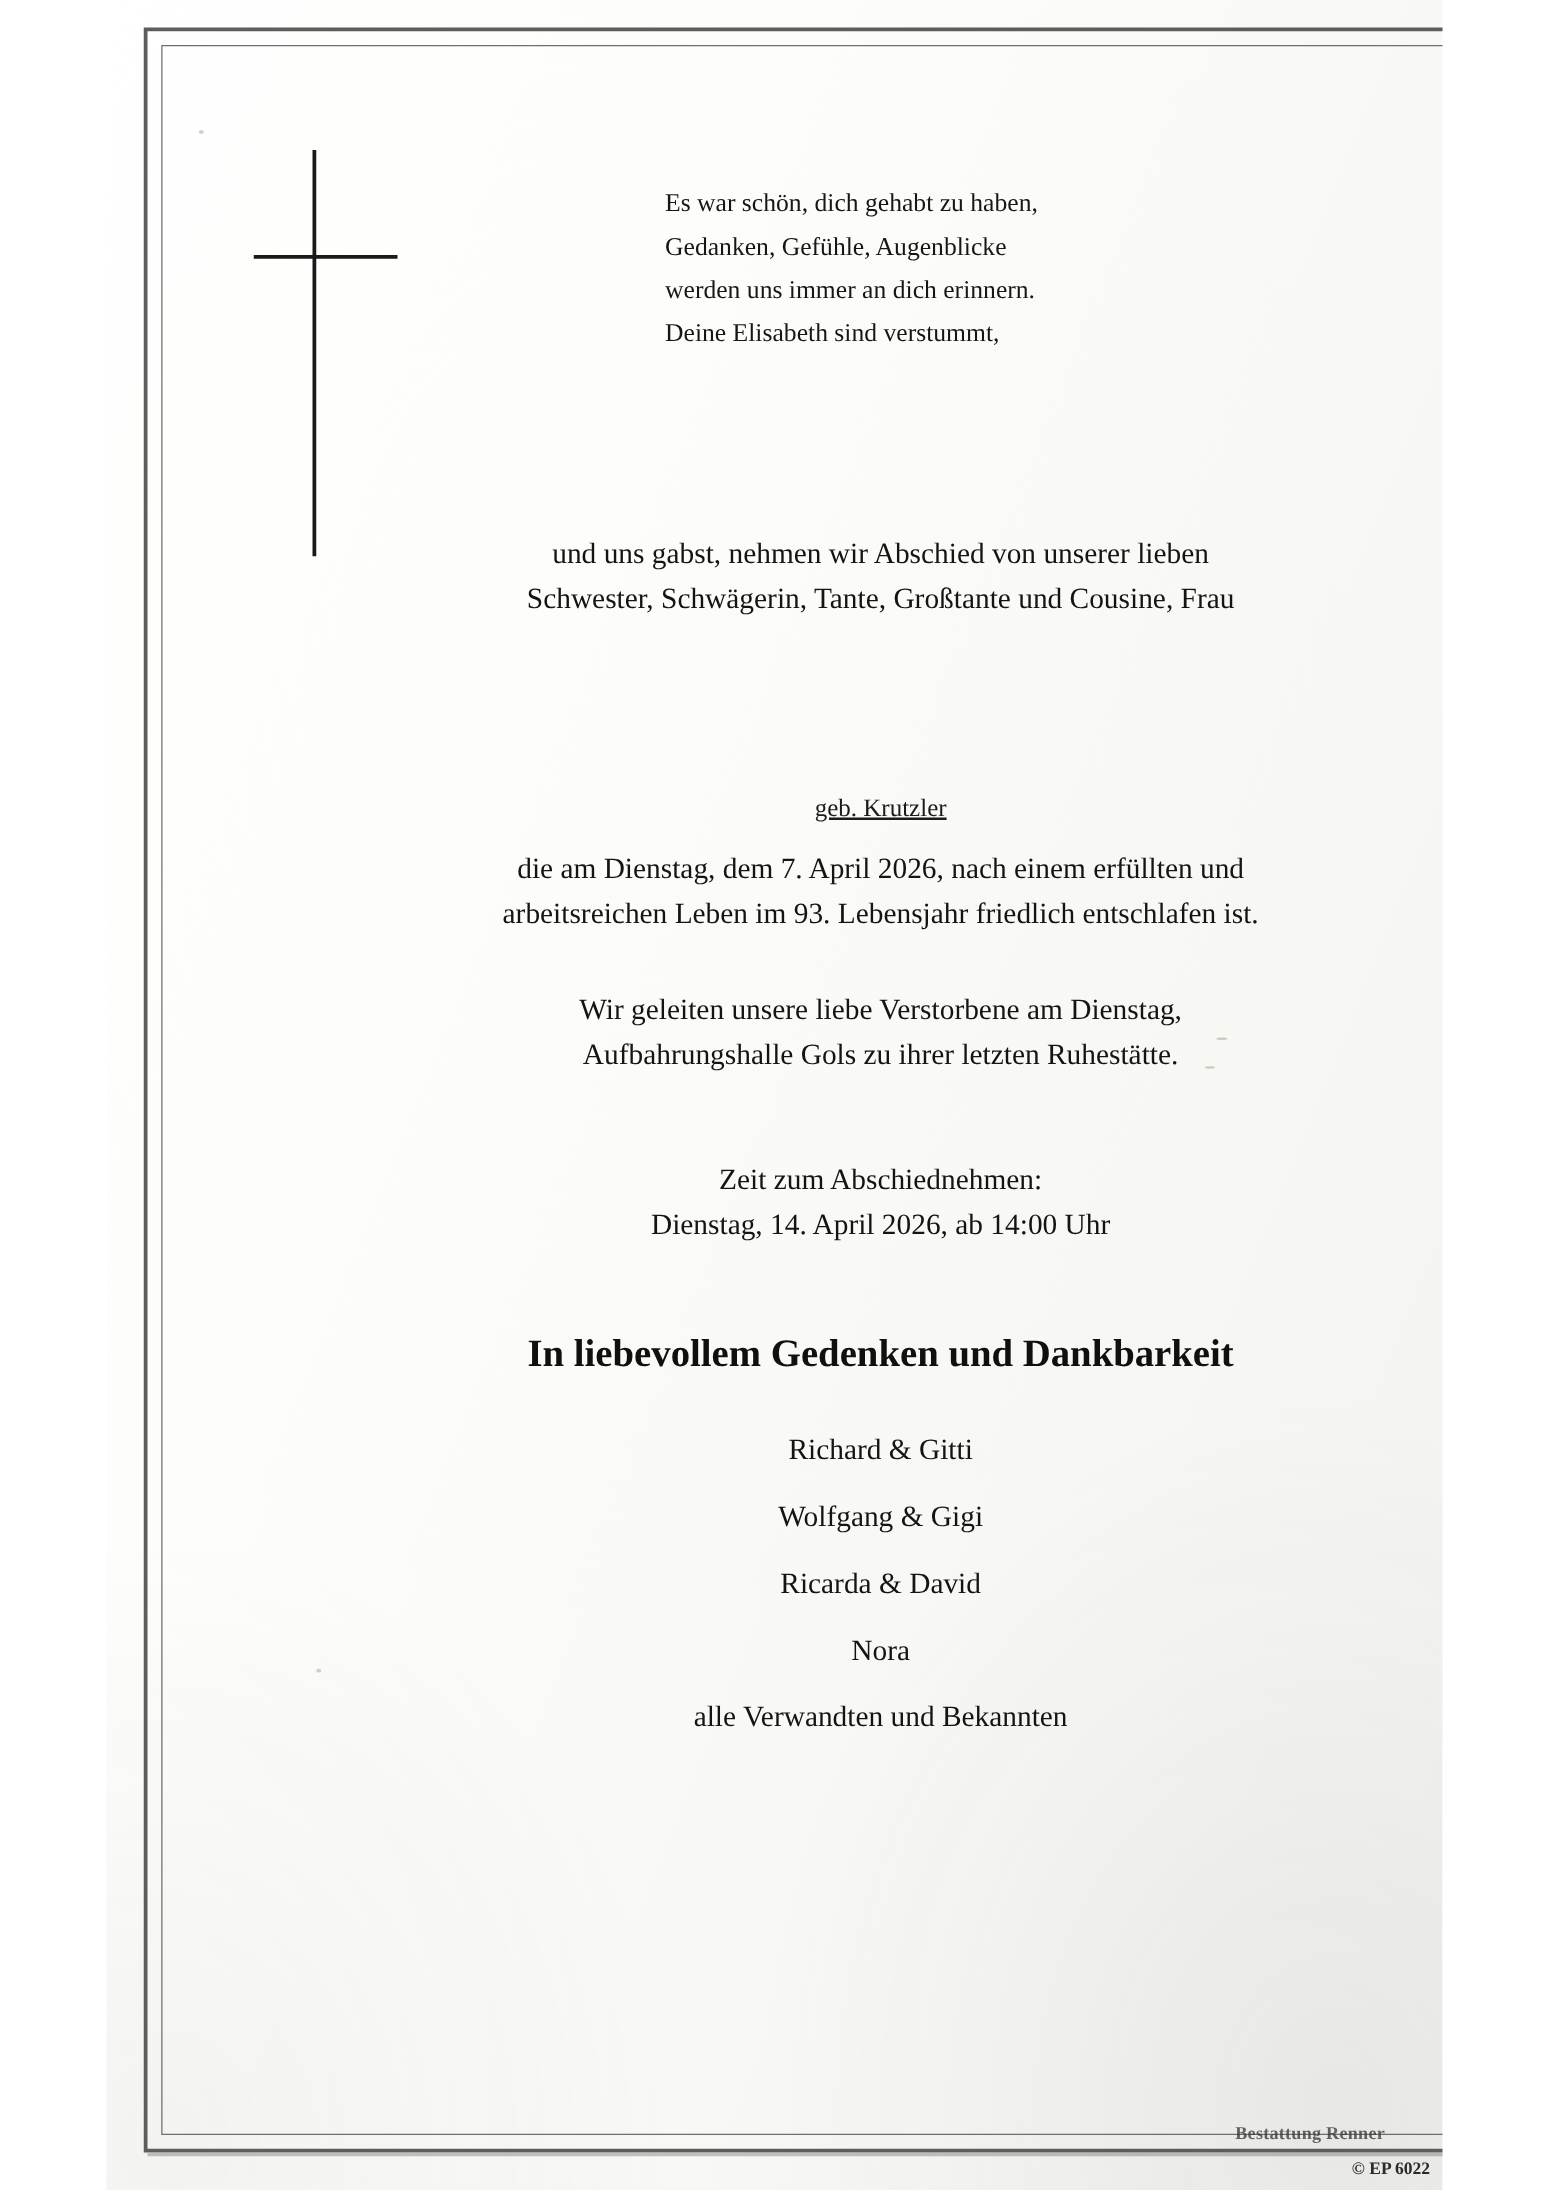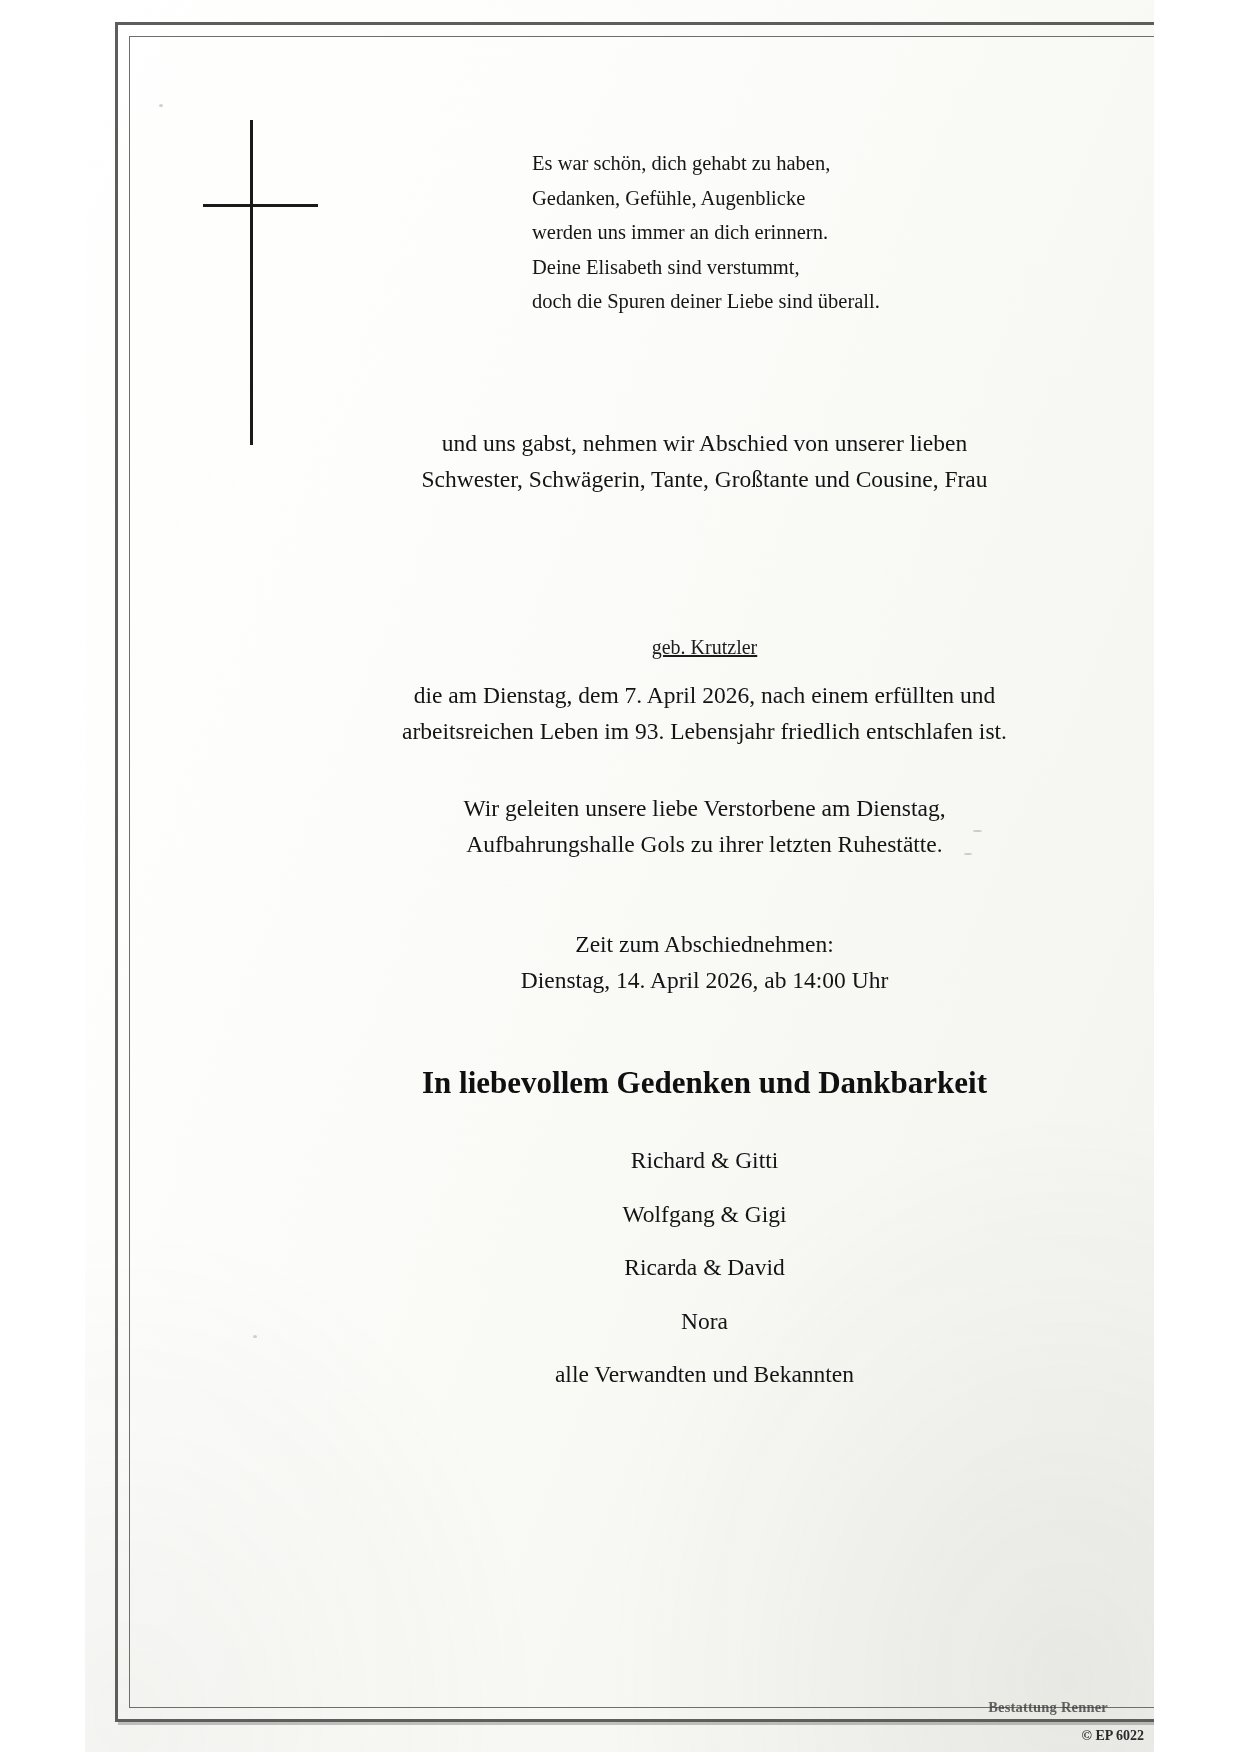--- a/index.html
+++ b/index.html
@@ -215,21 +215,20 @@
     <div class="h-bar"></div>
   </div>
 
   <div class="content">
 
     <div class="verse">
       <div class="line">Es war schön, dich gehabt zu haben,</div>
       <div class="line">Gedanken, Gefühle, Augenblicke</div>
       <div class="line">werden uns immer an dich erinnern.</div>
       <div class="line">Deine Elisabeth sind verstummt,</div>
-      <div class="line">doch die Spuren deiner Liebe sind überall.</div>
     </div>
 
     <div class="block intro">
       <div>und uns gabst, nehmen wir Abschied von unserer lieben</div>
       <div>Schwester, Schwägerin, Tante, Großtante und Cousine, Frau</div>
     </div>
 
     <div class="block maiden">geb. Krutzler</div>
 
     <div class="block passing">

